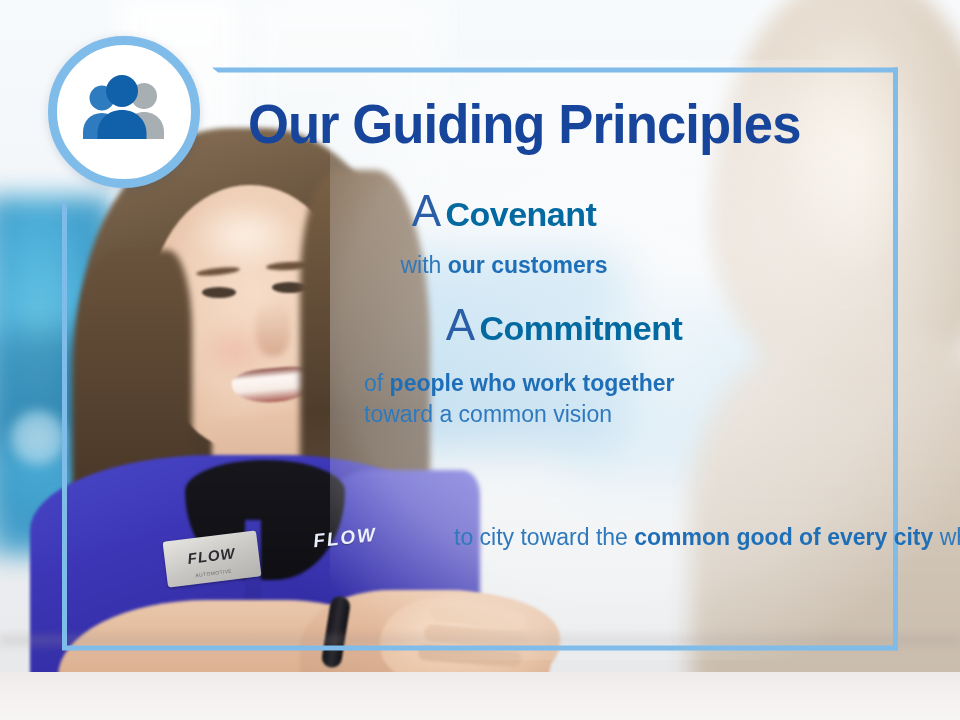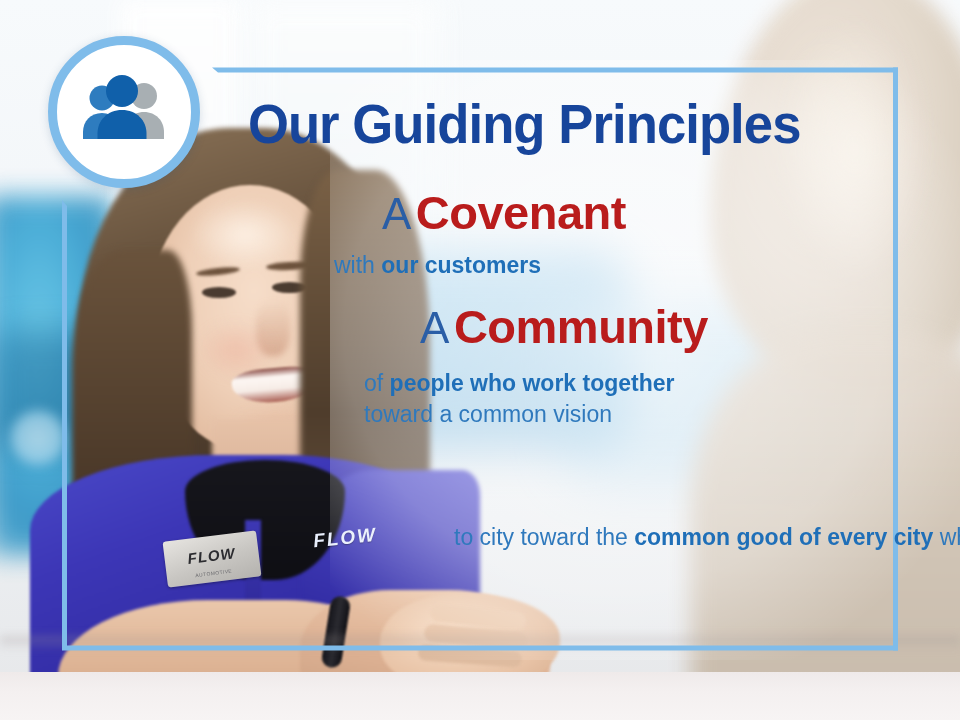--- a/index.html
+++ b/index.html
@@ -249,30 +249,30 @@
     white-space:nowrap;
   }
 
   .line{position:absolute;white-space:nowrap;}
 
   .head{
     font-family:"Liberation Sans",sans-serif;
     line-height:1.05;
   }
   .head .a{font-weight:normal;color:#2a5ea6;font-size:44px;}
-  .head .kw{font-weight:bold;color:#b91c1c;font-size:47px;letter-spacing:-.5px;}
+  .head .kw{font-weight:bold;color:#0369a1;font-size:34px;letter-spacing:-.5px;}
 
   .sub{
     font-family:"Liberation Sans",sans-serif;
     font-size:23px;line-height:1.35;color:#2f79bd;
   }
   .sub b{font-weight:bold;color:#1f6fb8;}
 
   .h1{left:330px;top:188px;width:340px;text-align:center;}
-  .s1{left:330px;top:250px;width:340px;text-align:left;}
+  .s1{left:330px;top:250px;width:340px;text-align:center;}
 
   .h2{left:370px;top:302px;width:380px;text-align:center;}
   .s2{left:360px;top:368px;width:470px;text-align:left;}
 
   .h3{left:430px;top:462px;width:420px;text-align:center;}
   .s3{left:450px;top:522px;width:440px;text-align:center;}
 </style>
 </head>
 <body>
 
@@ -367,21 +367,21 @@
     <div class="line head h1">
       <span class="a">A</span>
       <span class="kw">Covenant</span>
     </div>
     <div class="line sub s1">
       <span>with </span><b>our customers</b>
     </div>
 
     <div class="line head h2">
       <span class="a">A</span>
-      <span class="kw">Community</span>
+      <span class="kw">Commitment</span>
     </div>
     <div class="line sub s2">
       <span>of </span><b>people who work together</b><br><span> toward a common vision</span>
     </div>
 
     <div class="line sub s3">
       <span>to city toward the </span><b>common good of every city</b><span> where we do business</span>
     </div>
 
   </div>

